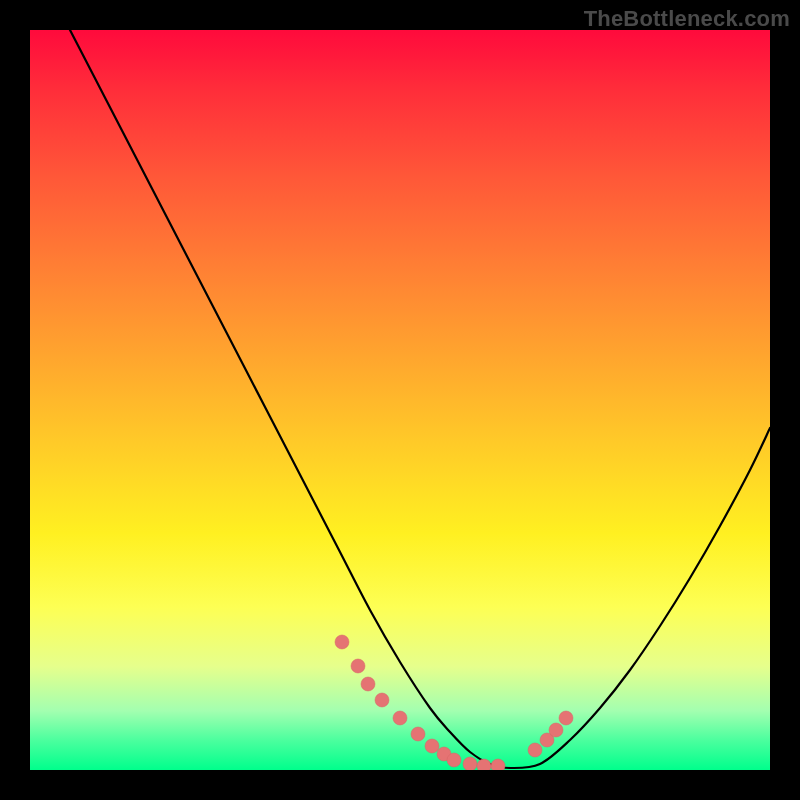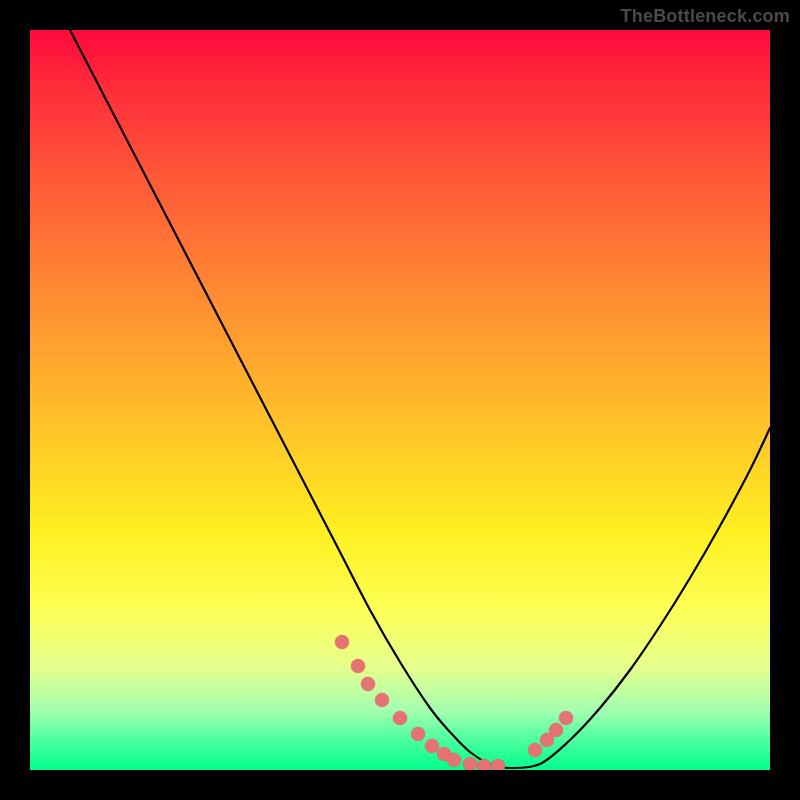--- a/index.html
+++ b/index.html
@@ -28,21 +28,21 @@
       #e6ff8c 86%,
       #a3ffb0 92%,
       #4bff9e 96%,
       #00ff8c 100%);
   }
   .watermark {
     position: absolute;
     top: 6px;
     right: 10px;
     font-family: Arial, Helvetica, sans-serif;
-    font-size: 18px;
+    font-size: 22px;
     font-weight: 600;
     color: #4a4a4a;
     letter-spacing: 0.2px;
   }
   svg.curve {
     position: absolute;
     left: 0; top: 0;
     width: 740px;
     height: 740px;
   }

